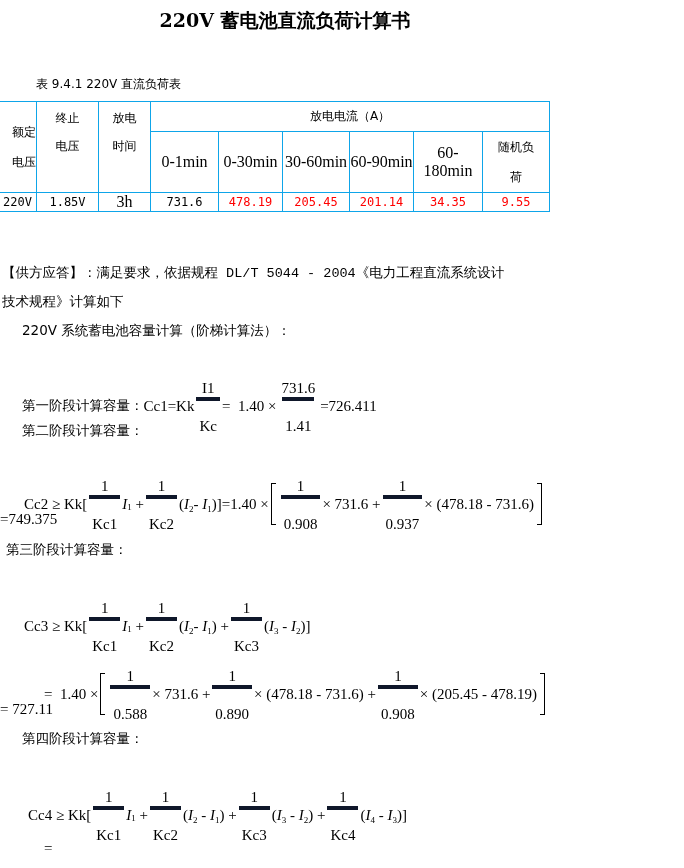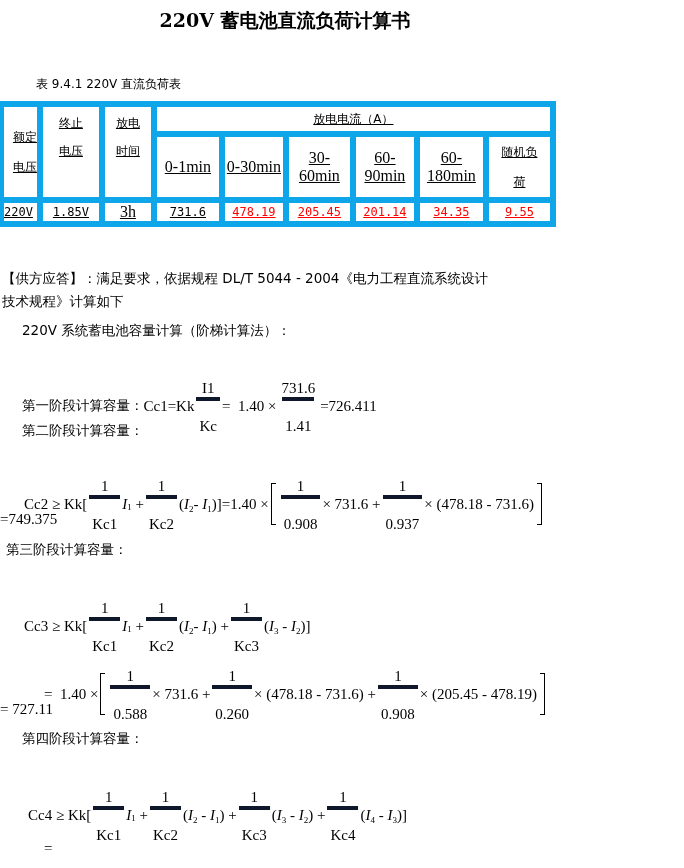--- a/index.html
+++ b/index.html
@@ -1,21 +1,21 @@
 <!DOCTYPE html>
 <html><head>
 <meta charset="utf-8">
 <style>
   html, body { margin:0; padding:0; background:#ffffff; }
   body { width:684px; height:868px; position:relative; overflow:hidden; color:#000; font-family:"DejaVu Sans", sans-serif; }
   .abs { position:absolute; white-space:nowrap; }
   .title { left:0; width:570px; top:8px; text-align:center; font-family:"DejaVu Serif", serif; font-size:19px; font-weight:bold; }
   .caption { left:36px; top:76px; font-size:12px; }
   table.load { position:absolute; left:-2px; top:101px; border-collapse:collapse; font-size:12px; }
-  table.load td { border:6px solid #0ea5e9; text-align:center; vertical-align:middle; padding:0;text-decoration:underline; }
+  table.load td { border:1px solid #0ea5e9; text-align:center; vertical-align:middle; padding:0; }
   .num { font-family:"DejaVu Sans Mono", monospace; font-size:12px; }
   .serifnum { font-family:"Liberation Serif", serif; font-size:16px; }
   .red { color:#ff0000; }
   .p { font-size:13.5px; }
   .bold { font-weight:normal; }
   .math { font-family:"Liberation Serif", serif; font-size:15px; display:flex; align-items:center; }
   .frac { display:inline-flex; flex-direction:column; align-items:center; margin:0 2px; vertical-align:middle; }
   .frac .n { padding:0 3px; line-height:17px;margin-top:20px; }
   .frac .d { border-top:4px solid #0f172a; padding:16px 3px; line-height:19px; }
   .sub { font-size:9px; position:relative; top:3px; }
@@ -75,21 +75,21 @@
     <td class="num">731.6</td>
     <td class="num red">478.19</td>
     <td class="num red">205.45</td>
     <td class="num red">201.14</td>
     <td class="num red">34.35</td>
     <td class="num red">9.55</td>
   </tr>
 </tbody>
   </table>
 
-<div class="abs p" style="left:2px; top:270px;">【供方应答】：满足要求，依据规程 DL/T 5044 - 2004《电力工程直流系统设计</div>
+<div class="abs p" style="left:2px; top:264px;font-family:Liberation Mono, monospace;">【供方应答】：满足要求，依据规程 DL/T 5044 - 2004《电力工程直流系统设计</div>
 <div class="abs p" style="left:2px; top:293px;">技术规程》计算如下</div>
 <div class="abs p bold" style="left:22px; top:322px;">220V 系统蓄电池容量计算（阶梯计算法）：</div>
 
 <div class="abs math" style="left:22px; top:360px;">
   <span class="p" style="font-family:'DejaVu Sans',sans-serif;">第一阶段计算容量：</span>
   <span>Cc1=Kk</span>
   <span class="frac">
     <span class="n">I1</span>
     <span class="d">Kc</span>
   </span>
@@ -156,21 +156,21 @@
 <div class="abs math" style="left:44px; top:648px;">
   <span style="white-space:pre;">=  1.40 ×</span>
   <span class="bkt"></span>
   <span class="frac">
       <span class="n">1</span>
       <span class="d">0.588</span>
     </span>
   <span>× 731.6 +</span>
   <span class="frac">
       <span class="n">1</span>
-      <span class="d">0.260</span>
+      <span class="d">0.890</span>
     </span>
   <span>× (478.18 - 731.6) +</span>
   <span class="frac">
       <span class="n">1</span>
       <span class="d">0.908</span>
     </span>
   <span>× (205.45 - 478.19)</span>
   <span class="bkt r"></span>
 </div>
 <div class="abs math" style="left:0; top:701px;">= 727.11</div>

